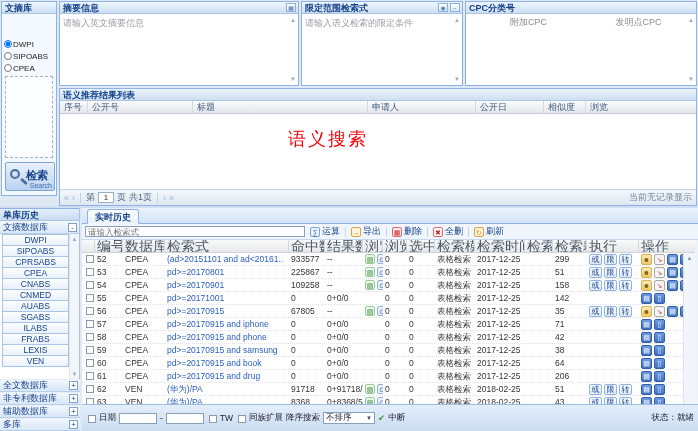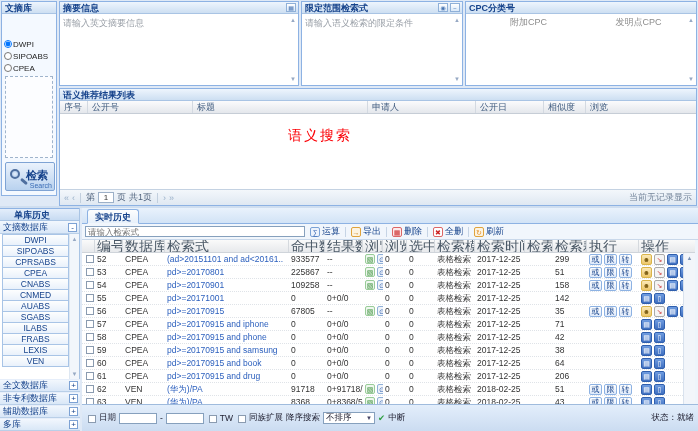--- a/index.html
+++ b/index.html
@@ -28,31 +28,31 @@
 #cpc-panel{left:465px;top:1px;width:232px;height:85px;}
 .cpc-box{position:absolute;top:12px;bottom:0;background:#fff;}
 .cpc-box .lbl{display:block;text-align:center;color:#8c8c8c;margin-top:2px;}
 #cpc-left{left:0;width:126px;border-right:1px solid #c0d4ec;}
 #cpc-right{left:115px;right:0;}
 
 #res-panel{left:59px;top:88px;width:638px;height:118px;}
 .rhdr{display:flex;height:13px;background:linear-gradient(#fbfbfc,#e4e7ec);border-bottom:1px solid #c6cdd6;font-family:Liberation Serif, serif;}
 .rcell{border-right:1px solid #d3d9e1;padding-left:4px;line-height:13px;font-size:9px;color:#3e5a7e;overflow:hidden;white-space:nowrap;}
 .r0{width:28px}.r1{width:105px}.r2{width:175px}.r3{width:108px}.r4{width:68px}.r5{width:42px}.r6{width:110px;border-right:none}
-.watermark{position:absolute;left:228px;top:38px;font-size:14px;color:#fb0006;letter-spacing:2px;pointer-events:none;}
+.watermark{position:absolute;left:228px;top:38px;font-size:18px;color:#fb0006;letter-spacing:2px;pointer-events:none;}
 .pager{position:absolute;left:0;right:0;bottom:0;height:16px;background:linear-gradient(#f3f7fb,#dfe8f2);border-top:1px solid #c4d2e2;display:flex;align-items:center;padding:0 4px;font-size:9px;color:#51647e;gap:3px;}
 .pgi{color:#9ab0c9;font-size:9px;cursor:pointer;line-height:10px;}
 .psep{width:1px;height:10px;background:#c2cfde;margin:0 2px;}
 .pg-input{width:16px;height:11px;border:1px solid #9cb0c8;font-size:8px;text-align:center;background:#fff;color:#333;}
 .pager-status{margin-left:auto;color:#76879c;}
 
 #splitter{position:absolute;left:0;top:206px;width:698px;height:2px;background:#cfdef0;}
 
 #sidebar{position:absolute;left:0;top:208px;width:80px;height:223px;background:#fff;border-right:1px solid #a9c4e4;}
-.sb-title{height:13px;line-height:13px;background:linear-gradient(#e4eefb,#c7dbf2);border-top:1px solid #8db2e3;border-bottom:1px solid #a9c4e4;font-weight:bold;color:#15428b;padding-left:14px;}
+.sb-title{height:13px;line-height:13px;background:linear-gradient(#e4eefb,#c7dbf2);border-top:1px solid #8db2e3;border-bottom:1px solid #a9c4e4;font-weight:bold;color:#15428b;padding-left:3px;}
 .sb-group{height:13px;background:linear-gradient(#f2f7fd,#d9e7f7);border-bottom:1px solid #b9cfe8;display:flex;align-items:center;padding:0 2px 0 3px;color:#15428b;cursor:pointer;}
 .sb-glabel{overflow:hidden;white-space:nowrap;}
 .sb-sign{margin-left:auto;width:9px;height:9px;border:1px solid #7da2d4;background:#fff;line-height:7px;text-align:center;font-size:8px;color:#15428b;flex:none;}
 #sb-list{position:absolute;left:0;top:26px;height:145px;width:70px;overflow:hidden;background:#fff;padding-top:1px;}
 .sb-item{height:12px;line-height:10px;margin:-1px 1px 0 2px;border:1px solid #a8c4e6;background:linear-gradient(#fdfefe,#e9f1fb);text-align:center;color:#15428b;font-size:8.5px;overflow:hidden;cursor:pointer;}
 #sb-scroll{position:absolute;right:0;top:26px;height:145px;width:10px;background:#f2f6fb;border-left:1px solid #dde7f2;}
 #sb-scroll .sa{left:0;right:0;text-align:center;}
 #sb-groups{position:absolute;left:0;bottom:0;width:80px;}
 #sb-groups .sb-group{border-top:1px solid #e6eefa;}
 

